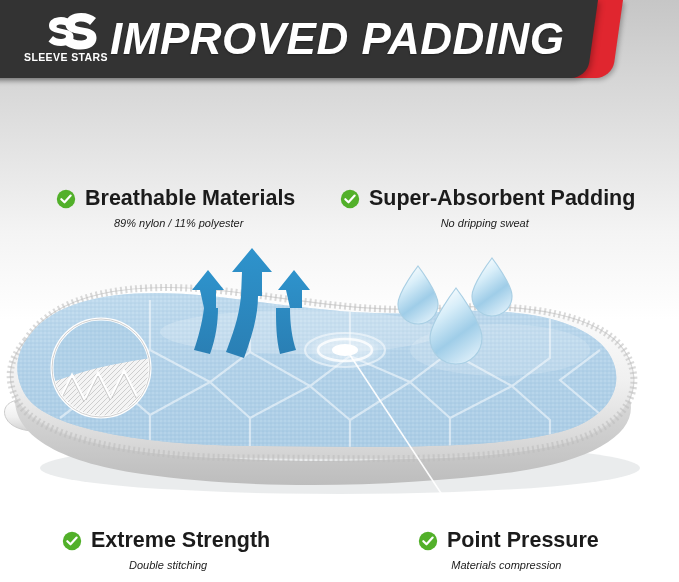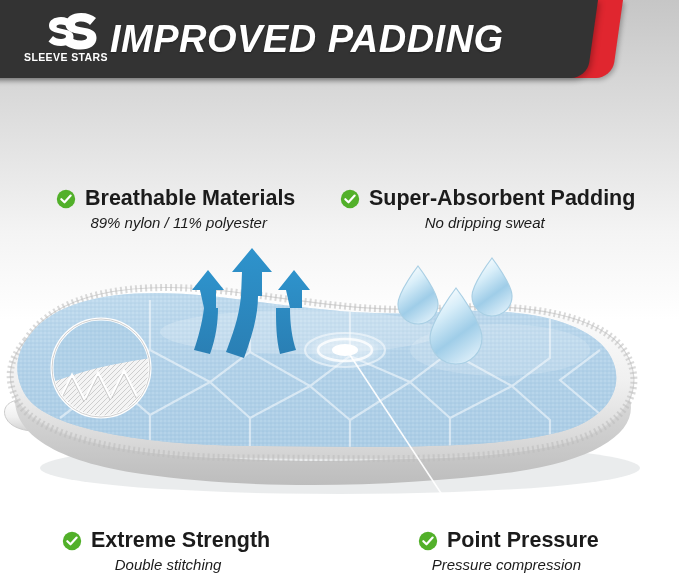--- a/index.html
+++ b/index.html
@@ -87,21 +87,21 @@
     font-weight: bold;
     letter-spacing: 0.4px;
     white-space: nowrap;
   }
   .banner-title {
     position: absolute;
     left: 110px;
     top: 13px;
     width: 470px;
     color: #ffffff;
-    font-size: 38px;
+    font-size: 44px;
     font-weight: bold;
     font-style: italic;
     letter-spacing: 0.5px;
     line-height: 52px;
     white-space: nowrap;
     text-shadow: 0 1px 2px rgba(0,0,0,0.4);
   }
 
   
   .feature {
@@ -121,21 +121,21 @@
     display: block;
   }
   .feature-title {
     font-size: 21.5px;
     font-weight: bold;
     color: #1b1b1b;
     line-height: 25px;
     white-space: nowrap;
   }
   .feature-sub {
-    font-size: 15px;
+    font-size: 11px;
     font-style: italic;
     color: #1b1b1b;
     line-height: 24px;
     white-space: nowrap;
     text-align: center;
   }
   #feat-breathable       { left: 56px;  top: 186px; }
   #feat-breathable .feature-sub { padding-left: 6px; }
   #feat-absorbent        { left: 340px; top: 186px; }
   #feat-absorbent .feature-sub  { padding-right: 6px; }
@@ -350,16 +350,16 @@
   </div>
 
   <div class="feature" id="feat-pressure">
     <div class="feature-head">
       <svg class="check-icon" viewBox="0 0 24 24">
         <circle cx="12" cy="12" r="11" fill="#52b02a"></circle>
         <path d="M6.4 12.3 L10.2 16 L17.6 7.9" fill="none" stroke="#ffffff" stroke-width="2.6" stroke-linecap="round" stroke-linejoin="round"></path>
       </svg>
       <span class="feature-title">Point Pressure</span>
     </div>
-    <div class="feature-sub">Pressure compression</div>
+    <div class="feature-sub">Materials compression</div>
   </div>
 
 </div>
 
 </body></html>

